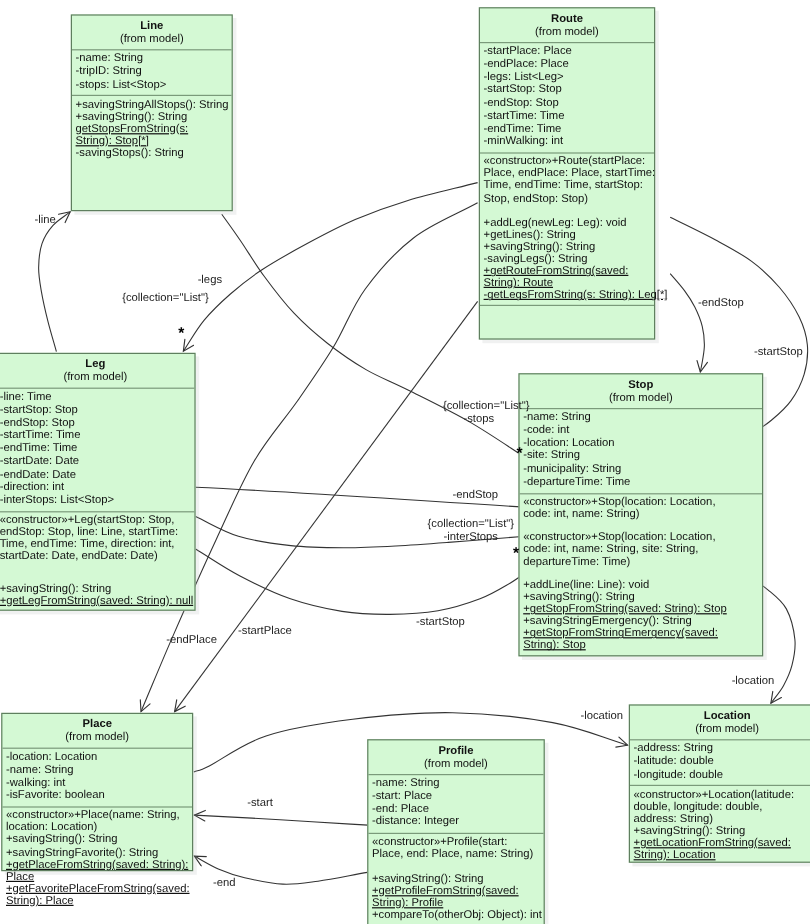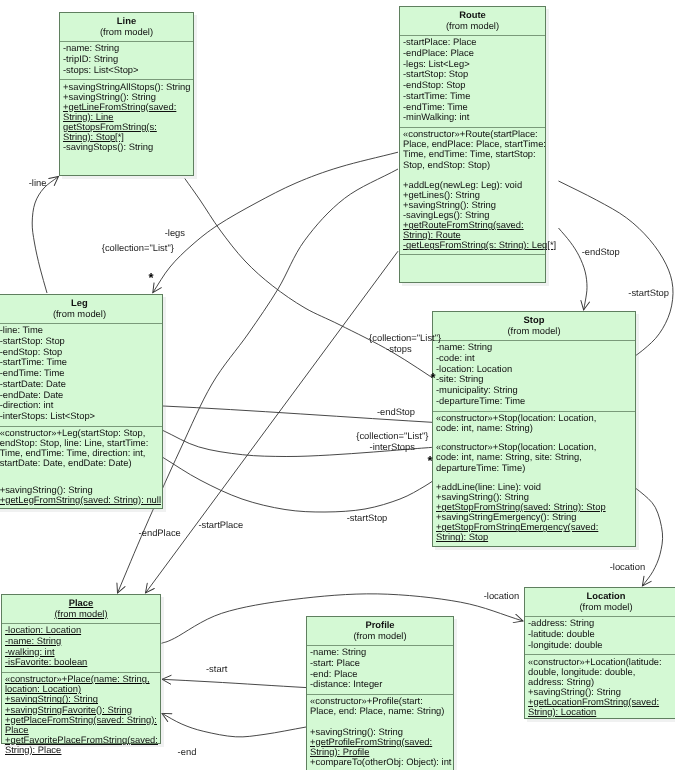--- a/index.html
+++ b/index.html
@@ -56,24 +56,20 @@
     <div class="row">-stops: List&lt;Stop&gt;</div>
   </div>
   <div class="sec ops">
     <div class="op">
           <div class="row"><span class="ln">+savingStringAllStops(): String</span></div>
         </div>
     <div class="op">
           <div class="row"><span class="ln">+savingString(): String</span></div>
         </div>
     <div class="op u">
-          <div class="row"><span class="ln">+getLineFromString(saved:</span></div>
-          <div class="row"><span class="ln">String): Line</span></div>
-        </div>
-    <div class="op u">
           <div class="row"><span class="ln"> getStopsFromString(s:</span></div>
           <div class="row"><span class="ln">String): Stop[*]</span></div>
         </div>
     <div class="op">
           <div class="row"><span class="ln">-savingStops(): String</span></div>
         </div>
   </div>
 </div>
 <div class="uml" style="left:399px;top:6px;width:147px;height:277px;">
   <div class="hdr">
@@ -188,21 +184,21 @@
         </div>
     <div class="op">
           <div class="row"><span class="ln">+savingStringEmergency(): String</span></div>
         </div>
     <div class="op u">
           <div class="row"><span class="ln">+getStopFromStringEmergency(saved:</span></div>
           <div class="row"><span class="ln">String): Stop</span></div>
         </div>
   </div>
 </div>
-<div class="uml" style="left:1px;top:594px;width:160px;height:150px;text-decoration:underline;">
+<div class="uml" style="left:1px;top:594px;width:160px;height:132px;">
   <div class="hdr">
     <div class="cname">Place</div>
     <div class="cpkg">(from model)</div>
   </div>
   <div class="sec attrs">
     <div class="row">-location: Location</div>
     <div class="row">-name: String</div>
     <div class="row">-walking: int</div>
     <div class="row">-isFavorite: boolean</div>
   </div>
@@ -293,14 +289,14 @@
 <div class="elabel" style="left:369.6px;top:442.4px;">-interStops</div>
 <div class="elabel mult" style="left:427.5px;top:455.8px;">*</div>
 <div class="elabel" style="left:346.7px;top:512.9px;">-startStop</div>
 <div class="elabel" style="left:198.4px;top:519.9px;">-startPlace</div>
 <div class="elabel" style="left:94.6px;top:528.4px;margin-left:44px;">-endPlace</div>
 <div class="elabel" style="left:581.7px;top:246.9px;">-endStop</div>
 <div class="elabel" style="left:628.3px;top:287.9px;">-startStop</div>
 <div class="elabel" style="left:609.7px;top:561.9px;">-location</div>
 <div class="elabel" style="left:483.7px;top:591.4px;">-location</div>
 <div class="elabel" style="left:206.0px;top:663.9px;">-start</div>
-<div class="elabel" style="left:177.6px;top:729.9px;margin-top:17px;">-end</div>
+<div class="elabel" style="left:177.6px;top:729.9px;">-end</div>
 </div>
 
 </body></html>

